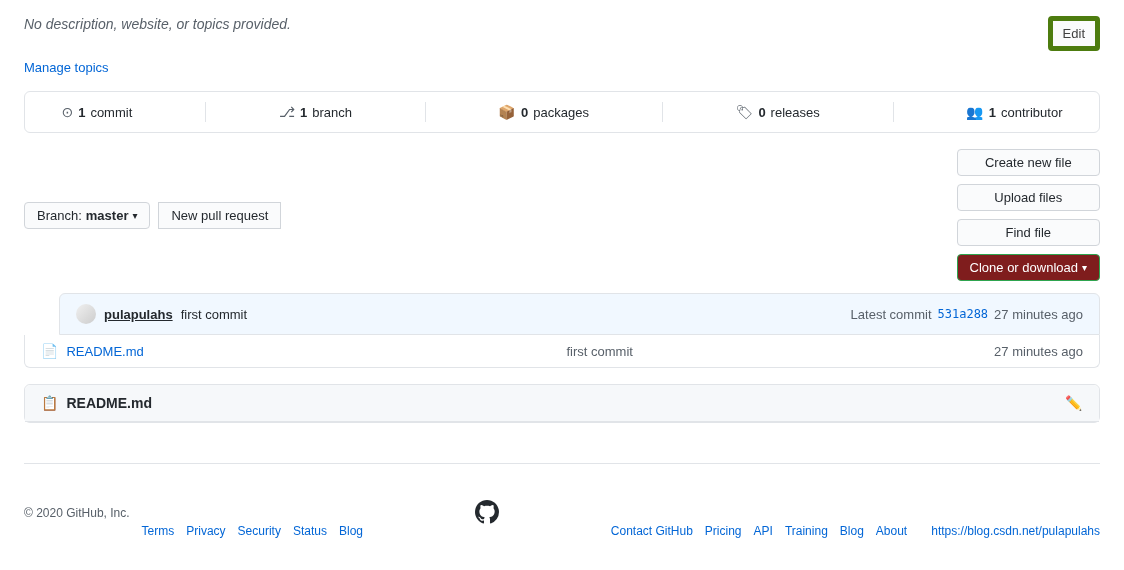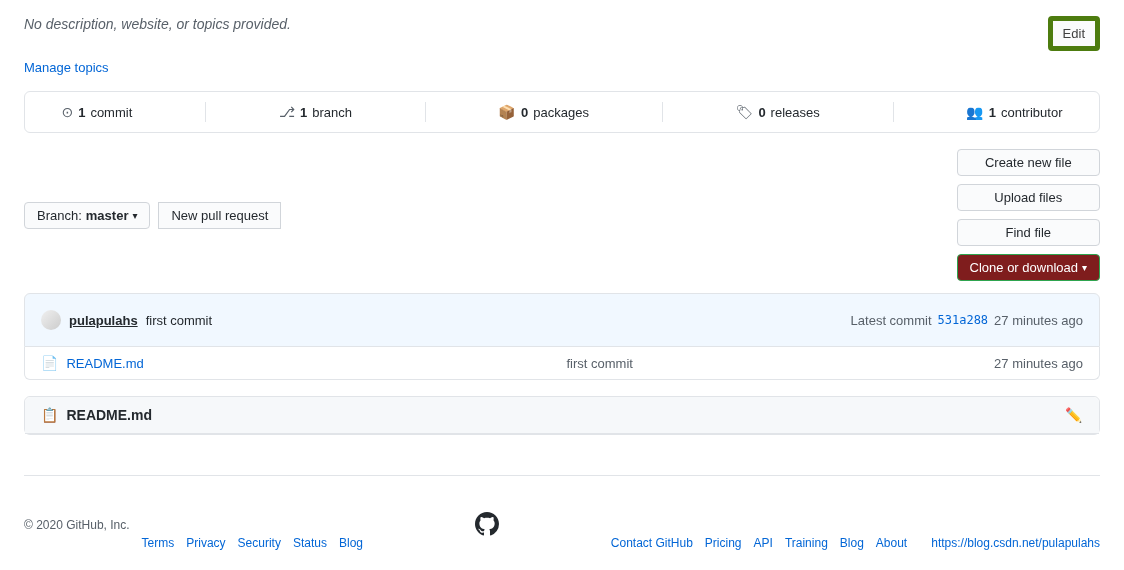--- a/index.html
+++ b/index.html
@@ -29,21 +29,21 @@
     .branch-btn .chevron { font-size: 10px; }
 
     .new-pr-btn { padding: 5px 12px; border: 1px solid #d1d5da; border-radius: 0; background: #fafbfc; font-size: 13px; cursor: pointer; color: #24292e; }
 
     .file-btn { padding: 5px 12px; border: 1px solid #d1d5da; border-radius: 4px; background: #fafbfc; font-size: 13px; cursor: pointer; color: #24292e; }
 
     .clone-btn { padding: 5px 12px; border: 1px solid #2ea44f; border-radius: 4px; background: #7f1d1d; font-size: 13px; cursor: pointer; color: #fff; display: flex; align-items: center; gap: 4px; }
     .clone-btn .chevron { font-size: 10px; }
 
     
-    .commit-info { border: 1px solid #e1e4e8; border-radius: 6px 6px 0 0; background: #f1f8ff; padding: 16px 16px; display: flex; justify-content: space-between; align-items: center; border-bottom: 1px solid #e1e4e8; }
+    .commit-info { border: 1px solid #e1e4e8; border-radius: 6px 6px 0 0; background: #f1f8ff; padding: 10px 16px; display: flex; justify-content: space-between; align-items: center; border-bottom: 1px solid #e1e4e8; margin-left: 35px; }
     .commit-info-left { display: flex; align-items: center; gap: 8px; }
     .avatar-placeholder { width: 20px; height: 20px; border-radius: 50%; background: linear-gradient(135deg, #f0f0f0, #ccc); display: inline-block; }
     .commit-author { font-weight: 600; color: #24292e; font-size: 13px; }
     .commit-message { color: #24292e; font-size: 13px; }
     .commit-info-right { display: flex; align-items: flex-start; gap: 6px; font-size: 13px; color: #586069; }
     .commit-sha { color: #0366d6; font-family: monospace; font-size: 12px; text-decoration: none; }
 
     
     .file-list { border: 1px solid #e1e4e8; border-top: none; border-radius: 0 0 6px 6px; margin-bottom: 16px; }
     .file-row { display: flex; align-items: center; padding: 8px 16px; border-bottom: 1px solid #e1e4e8; }

